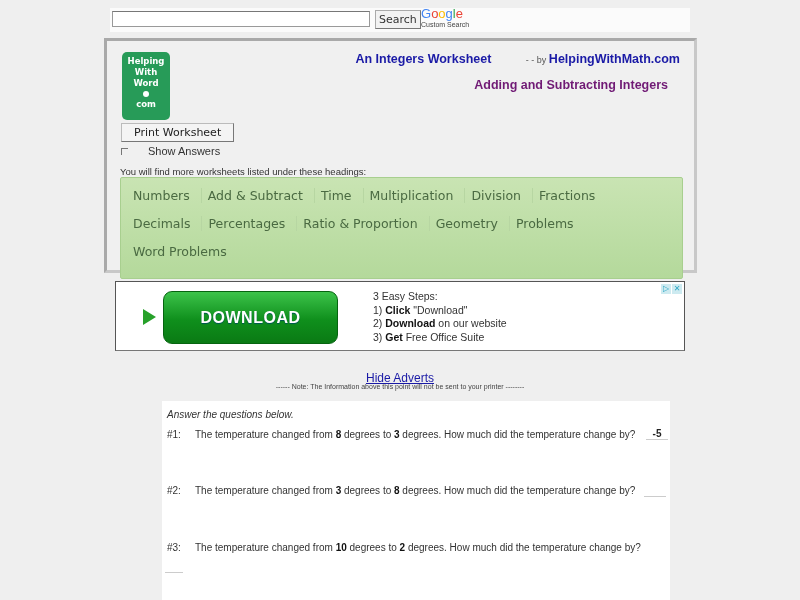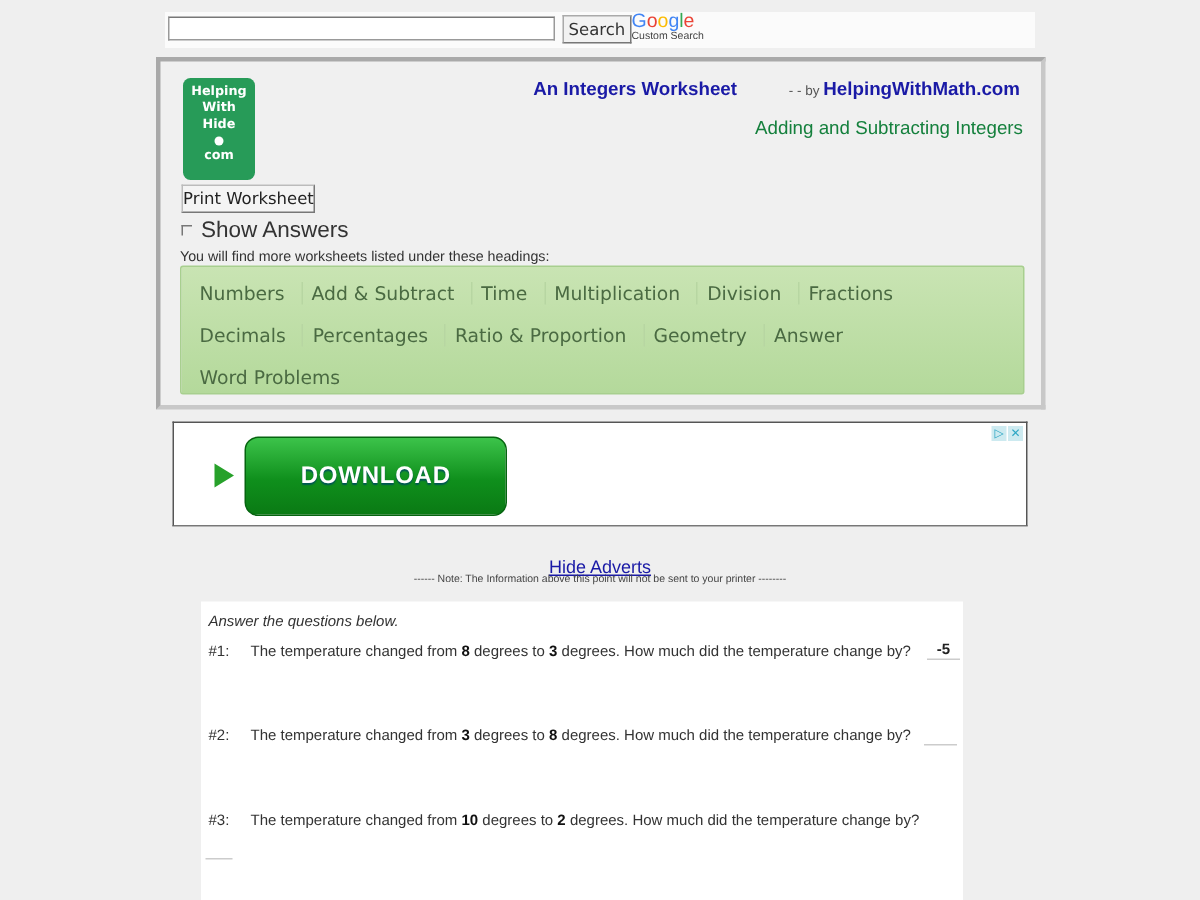--- a/index.html
+++ b/index.html
@@ -9,30 +9,30 @@
   #search-bar { position: absolute; left: 110px; top: 8px; width: 580px; height: 24px; background: #fbfbfb; }
   #search-input { position: absolute; left: 2px; top: 3px; width: 258px; height: 16px; border: 1px solid #999; border-top-color: #777; background: #fff; font-size: 11px; padding: 0 3px; font-family: "Liberation Sans", sans-serif; }
   #search-button { position: absolute; left: 265px; top: 2px; height: 19px; padding: 0 3px; font-size: 11px; border: 1px solid #aaa; border-right-color: #777; border-bottom-color: #777; background: #f2f2f2; color: #333; font-family: "DejaVu Sans", sans-serif; cursor: pointer; }
   #google-logo { position: absolute; left: 311px; top: -1px; font-size: 13px; font-family: "Liberation Sans", sans-serif; line-height: 14px; }
   #google-sub { position: absolute; left: 311px; top: 13px; font-size: 7px; color: #444; }
 
   
   #main-panel { position: absolute; left: 104px; top: 38px; width: 593px; height: 235px; background: #f0f0f0; border: 3px solid #a9a9a9; border-right-color: #c8c8c8; border-bottom-color: #c8c8c8; }
   #logo { position: absolute; left: 15px; top: 11px; width: 48px; height: 68px; background: #279b58; border-radius: 5px; color: #fff; text-align: center; font-family: "DejaVu Sans", sans-serif; font-weight: bold; font-size: 8.5px; line-height: 11px; padding-top: 4px; }
   #logo .dot { display: block; width: 6px; height: 6px; background: #fff; border-radius: 50%; margin: 2px auto 2px; }
-  #print-button { position: absolute; left: 14px; top: 82px; height: 19px; padding: 0 0; font-size: 11px; font-family: "DejaVu Sans", sans-serif; background: #f4f4f4; border: 1px solid #bbb; border-right-color: #777; border-bottom-color: #777; color: #222; cursor: pointer; }
-  #show-answers { position: absolute; left: 14px; top: 104px; font-size: 15px; color: #333; display: flex; align-items: center; gap: 6px; text-align: center; }
+  #print-button { position: absolute; left: 14px; top: 82px; height: 19px; padding: 0 12px; font-size: 11px; font-family: "DejaVu Sans", sans-serif; background: #f4f4f4; border: 1px solid #bbb; border-right-color: #777; border-bottom-color: #777; color: #222; cursor: pointer; }
+  #show-answers { position: absolute; left: 14px; top: 104px; font-size: 11px; color: #333; display: flex; align-items: center; gap: 20px; text-align: center; }
   #show-answers .cb { width: 7px; height: 7px; border-left: 1px solid #777; border-top: 1px solid #777; }
   #headings-intro { position: absolute; left: 13px; top: 125px; font-size: 9.5px; color: #333; }
 
   #title-link { position: absolute; right: 14px; top: 11px; font-size: 12.5px; font-weight: bold; color: #1a1aa6; text-decoration: none; }
   #title-link .by { font-size: 9px; font-weight: normal; color: #555; margin-left: 32px; }
-  #subtitle { position: absolute; right: 12px; top: 37px; font-size: 12.5px; font-weight: normal; color: #15803d; }
+  #subtitle { position: absolute; right: 26px; top: 37px; font-size: 12.5px; font-weight: bold; color: #701a75; }
 
-  #category-box { position: absolute; left: 13px; top: 136px; width: 563px; height: 86px; background: linear-gradient(#c9e4b3, #b4d99b); border: 1px solid #a8cf8f; border-radius: 2px; padding: 3px 0 0 6px; }
+  #category-box { position: absolute; left: 13px; top: 136px; width: 563px; height: 102px; background: linear-gradient(#c9e4b3, #b4d99b); border: 1px solid #a8cf8f; border-radius: 2px; padding: 3px 0 0 6px; }
   .cat-row { display: flex; height: 28px; align-items: center; }
   .cat-item { font-family: "DejaVu Sans", sans-serif; font-size: 12.5px; color: #4a6a42; padding: 0 11px 0 6px; border-right: 1px solid #b7d6a2; cursor: pointer; white-space: nowrap; }
   .cat-item:last-child { border-right: none; }
 
   
   #ad { position: absolute; left: 115px; top: 281px; width: 570px; height: 70px; background: #fff; border: 1px solid #555; border-bottom-color: #777; }
   #ad-arrow { position: absolute; left: 27px; top: 27px; width: 0; height: 0; border-left: 13px solid #27a12a; border-top: 8px solid transparent; border-bottom: 8px solid transparent; }
   #ad-download { position: absolute; left: 47px; top: 9px; width: 175px; height: 53px; border-radius: 9px; background: linear-gradient(#3cc34a, #0f8f1c 55%, #0a7a14); border: 1px solid #066410; color: #fff; font-weight: bold; font-size: 16px; letter-spacing: 0.5px; display: flex; align-items: center; justify-content: center; text-shadow: 0 1px 1px #055; cursor: pointer; }
   #ad-steps { position: absolute; left: 257px; top: 8px; font-size: 10.5px; line-height: 13.5px; color: #333; }
   #ad-steps b { color: #111; }
@@ -43,21 +43,21 @@
   #ad-docs .box span:nth-child(1){ background:#e24a3c; } #ad-docs .box span:nth-child(2){ background:#f2f2f2; }
   #ad-docs .box span:nth-child(3){ background:#2f9b5a; } #ad-docs .box span:nth-child(4){ background:#2f86c8; }
   #ad-choices { position: absolute; right: 2px; top: 2px; display: flex; gap: 1px; }
   #ad-choices span { width: 10px; height: 10px; background: #cdeaf0; color: #2ca6c4; font-size: 8px; line-height: 10px; text-align: center; }
 
   #hide-adverts { position: absolute; left: 0; width: 800px; top: 371px; text-align: center; font-size: 12px; }
   #hide-adverts a { color: #1a1aa6; text-decoration: underline; cursor: pointer; }
   #printer-note { position: absolute; left: 0; width: 800px; top: 383px; text-align: center; font-size: 7px; color: #444; }
 
   
-  #worksheet { position: absolute; left: 134px; top: 401px; width: 508px; height: 199px; background: #fff; }
+  #worksheet { position: absolute; left: 162px; top: 401px; width: 508px; height: 199px; background: #fff; }
   #ws-instructions { position: absolute; left: 5px; top: 8px; font-size: 10px; font-style: italic; color: #333; }
   .question { position: absolute; left: 5px; font-size: 10px; color: #333; width: 500px; }
   .question .num { position: absolute; left: 0; }
   .question .text { position: absolute; left: 28px; white-space: nowrap; }
   .question b { color: #111; }
   .answer-line { position: absolute; border-bottom: 1px solid #ccc; width: 22px; height: 12px; font-size: 10px; font-weight: bold; text-align: center; color: #222; }
 </style>
 </head>
 <body>
 
@@ -65,21 +65,21 @@
   <input id="search-input" type="text" placeholder="" style="">
   <button id="search-button">Search</button>
   <div id="google-logo"><span style="color:#4285f4">G</span><span style="color:#ea4335">o</span><span style="color:#fbbc05">o</span><span style="color:#4285f4">g</span><span style="color:#34a853">l</span><span style="color:#ea4335">e</span></div>
   <div id="google-sub">Custom Search</div>
 </div>
 
 <div id="main-panel">
   <div id="logo">
     <div>Helping</div>
     <div>With</div>
-    <div>Hide</div>
+    <div>Word</div>
     <span class="dot"></span>
     <div>com</div>
   </div>
 
   <button id="print-button">Print Worksheet</button>
   <div id="show-answers">
     <span class="cb"></span>
     <span>Show Answers</span>
   </div>
   <div id="headings-intro">You will find more worksheets listed under these headings:</div>
@@ -94,31 +94,37 @@
       <span class="cat-item">Time</span>
       <span class="cat-item">Multiplication</span>
       <span class="cat-item">Division</span>
       <span class="cat-item">Fractions</span>
     </div>
     <div class="cat-row">
       <span class="cat-item">Decimals</span>
       <span class="cat-item">Percentages</span>
       <span class="cat-item">Ratio &amp; Proportion</span>
       <span class="cat-item">Geometry</span>
-      <span class="cat-item">Answer</span>
+      <span class="cat-item">Problems</span>
     </div>
     <div class="cat-row">
       <span class="cat-item">Word Problems</span>
     </div>
   </div>
 </div>
 
 <div id="ad">
   <span id="ad-arrow"></span>
   <div id="ad-download">DOWNLOAD</div>
+  <div id="ad-steps">
+    <div>3 Easy Steps:</div>
+    <div><span>1) </span><b>Click</b><span> "Download"</span></div>
+    <div><span>2) </span><b>Download</b><span> on our website</span></div>
+    <div><span>3) </span><b>Get</b><span> Free Office Suite</span></div>
+  </div>
   <div id="ad-choices">
     <span>▷</span>
     <span>✕</span>
   </div>
 </div>
 
 <div id="hide-adverts">
   <a>Hide Adverts</a>
 </div>
 <div id="printer-note">------ Note: The Information above this point will not be sent to your printer --------</div>

